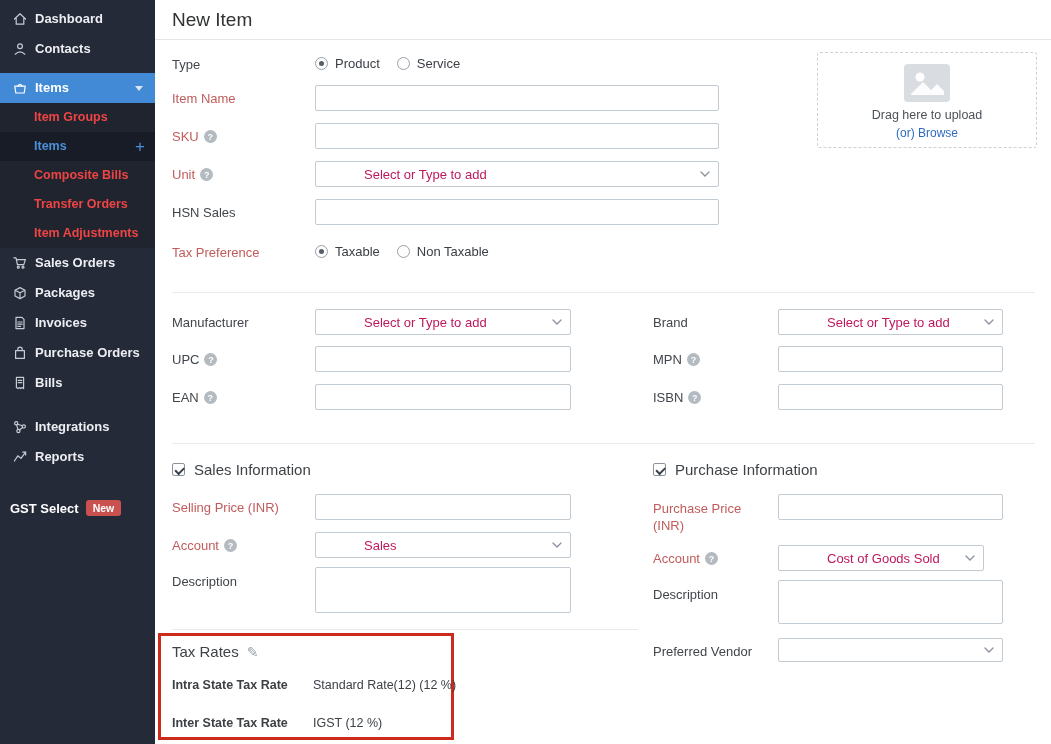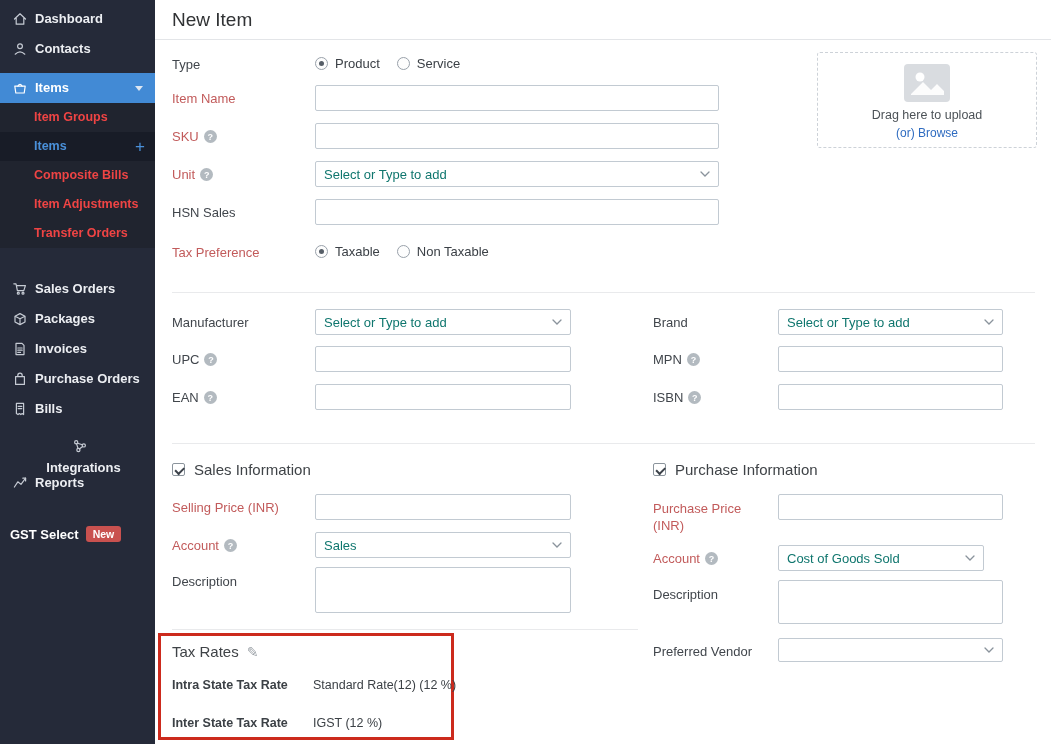--- a/index.html
+++ b/index.html
@@ -16,21 +16,21 @@
   .nav-item.active { background:#428ad5; color:#fff; }
   .nav-item.active .nicon { color:#fff; }
   .caret { position:absolute; right:12px; top:13px; width:0; height:0;
     border-left:4px solid transparent; border-right:4px solid transparent;
     border-top:5px solid #dce6f2; }
   .submenu { background:#20242f; }
   .sub-item { height:29px; line-height:29px; padding-left:34px; font-size:12.5px;
     font-weight:bold; color:#ef4444; cursor:pointer; position:relative; }
   .sub-item.active { background:#181c27; color:#4a90d9; }
   .plus { position:absolute; right:10px; top:0; font-size:17px; font-weight:normal; color:#4a90d9; }
-  .gap10 { margin-top:9px; } .gap26 { margin-top:26px; } .gap14 { margin-top:14px;flex-direction:column; }
+  .gap10 { margin-top:9px; } .gap26 { } .gap14 { margin-top:14px; }
   .gst { margin-top:24px; padding-left:10px; display:flex; align-items:center; height:24px; }
   .gst-label { font-size:13px; font-weight:bold; color:#fff; }
   .badge { background:#c9514f; color:#fff; font-size:10.5px; font-weight:bold;
     border-radius:3px; padding:2px 7px; margin-left:7px; }
 
   
   .content { position:absolute; left:155px; top:0; width:896px; height:744px; background:#fff; }
   .page-header { height:40px; border-bottom:1px solid #e3e5e8; }
   .page-title { font-size:19px; color:#303234; line-height:40px; padding-left:17px; font-weight:normal; }
 
@@ -39,21 +39,21 @@
   .flabel.req { color:#c25b5b; }
   .helpq { width:13px; height:13px; border-radius:50%; background:#b3bac0; color:#fff;
     font-size:9px; font-weight:bold; display:inline-flex; align-items:center;
     justify-content:center; flex:0 0 13px; }
   .tinput { height:26px; border:1px solid #c2cad2; border-radius:2px; background:#fff;
     font-size:13px; color:#333; padding:0 8px; font-family:"Liberation Sans",sans-serif; }
   .tarea { border:1px solid #c2cad2; border-radius:2px; background:#fff; resize:none;
     font-size:13px; color:#333; padding:4px 8px; font-family:"Liberation Sans",sans-serif; }
   .select { height:26px; border:1px solid #c2cad2; border-radius:2px; background:#fff;
     display:flex; align-items:center; padding:0 8px; cursor:pointer; }
-  .sel-text { font-size:13px; color:#0f766e; flex:1; white-space:nowrap; overflow:hidden; }
+  .sel-text { font-size:13px; color:#be185d; flex:1; white-space:nowrap; overflow:hidden;margin-left:40px; }
   .chev { flex:0 0 10px; color:#8a939c; }
 
   .radio { width:13px; height:13px; border-radius:50%; border:1px solid #99a1aa;
     background:#fdfdfd; display:inline-block; position:relative; flex:0 0 13px; }
   .radio.checked::after { content:""; position:absolute; left:3px; top:3px; width:5px;
     height:5px; border-radius:50%; background:#565e67; }
   .rgroup { display:flex; align-items:center; gap:7px; font-size:13px; color:#3b4046; }
   .rgroup .optlabel { margin-right:10px; }
 
   .checkbox { width:13px; height:13px; border:1px solid #8b949c; border-radius:2px;
@@ -114,24 +114,24 @@
       <span>Item Groups</span>
     </div>
     <div class="sub-item active">
       <span>Items</span>
       <span class="plus">+</span>
     </div>
     <div class="sub-item">
       <span>Composite Bills</span>
     </div>
     <div class="sub-item">
+      <span>Transfer Orders</span>
+    </div>
+    <div class="sub-item">
       <span>Item Adjustments</span>
-    </div>
-    <div class="sub-item">
-      <span>Transfer Orders</span>
     </div>
   </div>
   <div class="nav-item gap26">
     <span class="nicon">
       <svg width="14" height="14" viewBox="0 0 14 14" fill="none" stroke="currentColor" stroke-width="1.2" stroke-linecap="round" stroke-linejoin="round">
           <path d="M0.8 1.8 H3 L4.4 8.6 H10.8 L12.4 3.6 H3.4"></path>
           <circle cx="5.3" cy="11.2" r="1"></circle>
           <circle cx="10" cy="11.2" r="1"></circle>
         </svg>
     </span>

